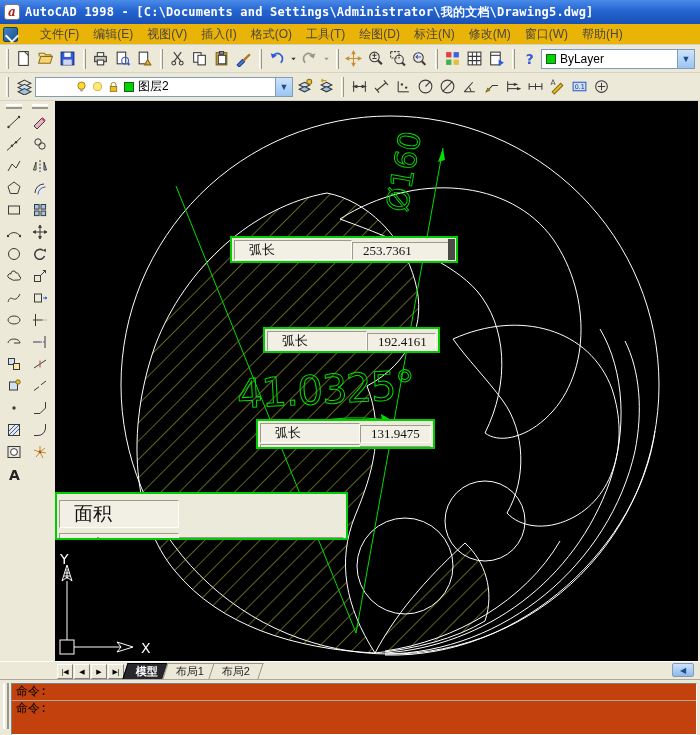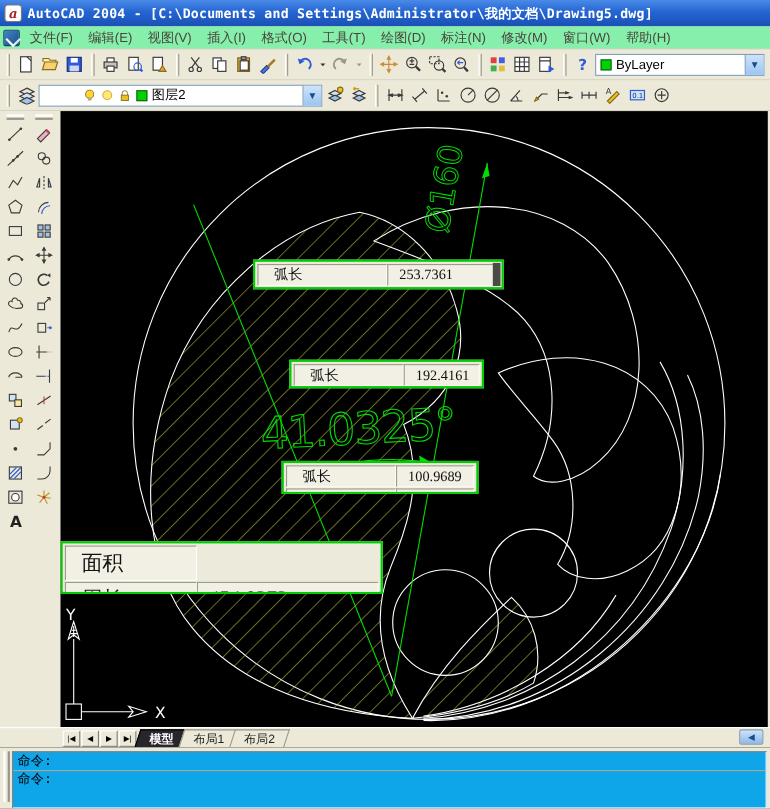--- a/index.html
+++ b/index.html
@@ -8,22 +8,22 @@
   .app { width:700px; height:735px; display:flex; flex-direction:column; }
 
   
   .titlebar { height:24px; display:flex; align-items:center; padding:0 4px; gap:5px;
     background:linear-gradient(180deg,#4a8ae8 0%,#2465d2 45%,#1a50b4 100%); }
   .app-icon { width:16px; height:16px; background:#fff; border:1px solid #7a7a7a; border-radius:3px;
     color:#a22; font:italic bold 12px/14px "DejaVu Serif", serif; text-align:center; }
   .title-text { color:#fff; font:bold 12px/24px "DejaVu Sans Mono", monospace; white-space:nowrap; letter-spacing:0.2px; }
 
   
-  .menubar { height:21px; background:#86efac; border-bottom:1px solid #d4d0c0;
-    display:flex; align-items:center; padding:0 3px; gap:0; }
+  .menubar { height:21px; background:#eab308; border-bottom:1px solid #d4d0c0;
+    display:flex; align-items:center; padding:0 3px; gap:13px; }
   .dwg-icon { width:15px; height:15px; border-radius:2px; margin-right:2px;
     background:linear-gradient(135deg,#3f86c9,#1c4f86); border:1px solid #17406e; position:relative; }
   .dwg-icon::after { content:""; position:absolute; left:3px; top:3px; width:8px; height:8px;
     border-left:2px solid #fff; border-bottom:2px solid #dfe9f5; transform:rotate(-45deg); }
   .menu-item { font-size:12px; color:#49463c; padding:2px 7px; white-space:nowrap; }
 
   
   .toolrow { height:28px; background:#ece9d8; border-bottom:1px solid #d8d4c4;
     display:flex; align-items:center; padding:0 2px; }
   .grip { width:3px; height:20px; margin:0 4px; border-left:1px solid #fff; border-right:1px solid #9a968a; }
@@ -52,21 +52,21 @@
 
   .canvas-wrap { position:relative; width:643px; height:560px; background:#000; overflow:hidden; }
   .canvas-edge { width:2px; background:#ece9d8; }
   svg.draw { position:absolute; left:0; top:0; }
   .w { fill:none; stroke:#fff; stroke-width:1; }
   .g { stroke:#00dd00; fill:none; stroke-width:1; }
   .gf { fill:#00dd00; stroke:none; }
 
   
   .tip { position:absolute; background:#eceadb; border:2px solid #00cc00; overflow:hidden; padding:1px; }
-  .tip-row { display:flex; height:20px; margin:1px; }
+  .tip-row { display:flex; height:20px; margin:1px;align-items:flex-end; }
   .tip-cell { background:#f2f0e4; border:1px solid; border-color:#9c9a8c #fdfdf6 #fdfdf6 #9c9a8c;
     font-size:13px; color:#111; display:flex; align-items:center; }
   .tip-label { width:118px; padding-left:14px; }
   .tip-value { flex:1; padding-left:10px; font-family:Liberation Serif, serif; }
   .tip-dark { position:absolute; right:1px; top:1px; bottom:1px; width:7px; background:#4a4a46; }
   .tip.big .tip-row { height:32px; }
   .tip.big .tip-cell { font-size:19px; }
   .tip.big .tip-label { width:120px; }
 
   
@@ -78,32 +78,32 @@
   .tab span { transform:skewX(18deg); font-size:11px; color:#222; white-space:nowrap; }
   .tab.active { background:#26262c; border-color:#000; }
   .tab.active span { color:#fff; font-weight:bold; }
   .tab-scroll { position:absolute; right:6px; bottom:2px; width:22px; height:14px; border-radius:2px;
     background:linear-gradient(180deg,#cde3fb,#8fb8ea); border:1px solid #7f9db9; color:#1a4d8c;
     font-size:8px; display:flex; align-items:center; justify-content:center; }
 
   
   .cmd-area { height:56px; background:#ece9d8; border-top:1px solid #aca899; display:flex; padding:3px 3px 0 3px; gap:2px; }
   .cmd-grip { width:6px; border-left:2px solid #fff; border-right:2px solid #9a968a; height:46px; }
-  .cmd-box { flex:1; background:#0ea5e9; border:1px solid; border-color:#808080 #fff #fff #808080; overflow:hidden; }
+  .cmd-box { flex:1; background:#c2410c; border:1px solid; border-color:#808080 #fff #fff #808080; overflow:hidden; }
   .cmd-box div { font:12px/15px "DejaVu Sans Mono", monospace; color:#000; padding-left:4px; white-space:pre; }
   .cmd-div { border-top:1px solid #aca899; margin-top:1px; }
 </style>
 </head>
 <body>
 
 <div class="app">
 
   <div class="titlebar">
     <span class="app-icon">a</span>
-    <span class="title-text">AutoCAD 2004 - [C:\Documents and Settings\Administrator\我的文档\Drawing5.dwg]</span>
+    <span class="title-text">AutoCAD 1998 - [C:\Documents and Settings\Administrator\我的文档\Drawing5.dwg]</span>
   </div>
 
   <div class="menubar">
     <span class="dwg-icon"></span>
     <span id="menu-items" style="display:flex">
         <span class="menu-item">文件(F)</span>
         <span class="menu-item">编辑(E)</span>
         <span class="menu-item">视图(V)</span>
         <span class="menu-item">插入(I)</span>
         <span class="menu-item">格式(O)</span>
@@ -715,21 +715,21 @@
       <div class="tip" style="left:208px;top:226px;width:177px;height:26px">
         <div class="tip-row">
           <div class="tip-cell tip-label" style="width:100px">弧长</div>
           <div class="tip-cell tip-value">192.4161</div>
         </div>
       </div>
 
       <div class="tip" style="left:201px;top:318px;width:179px;height:30px">
         <div class="tip-row">
           <div class="tip-cell tip-label" style="width:100px">弧长</div>
-          <div class="tip-cell tip-value">100.9689</div>
+          <div class="tip-cell tip-value">131.9475</div>
         </div>
         <div class="tip-row">
           <div class="tip-cell tip-label" style="width:100px">面积</div>
           <div class="tip-cell tip-value">4733.1528</div>
         </div>
       </div>
 
       <div class="tip big" style="left:0px;top:391px;width:293px;height:48px">
         <div class="tip-row">
           <div class="tip-cell tip-label">面积</div>

